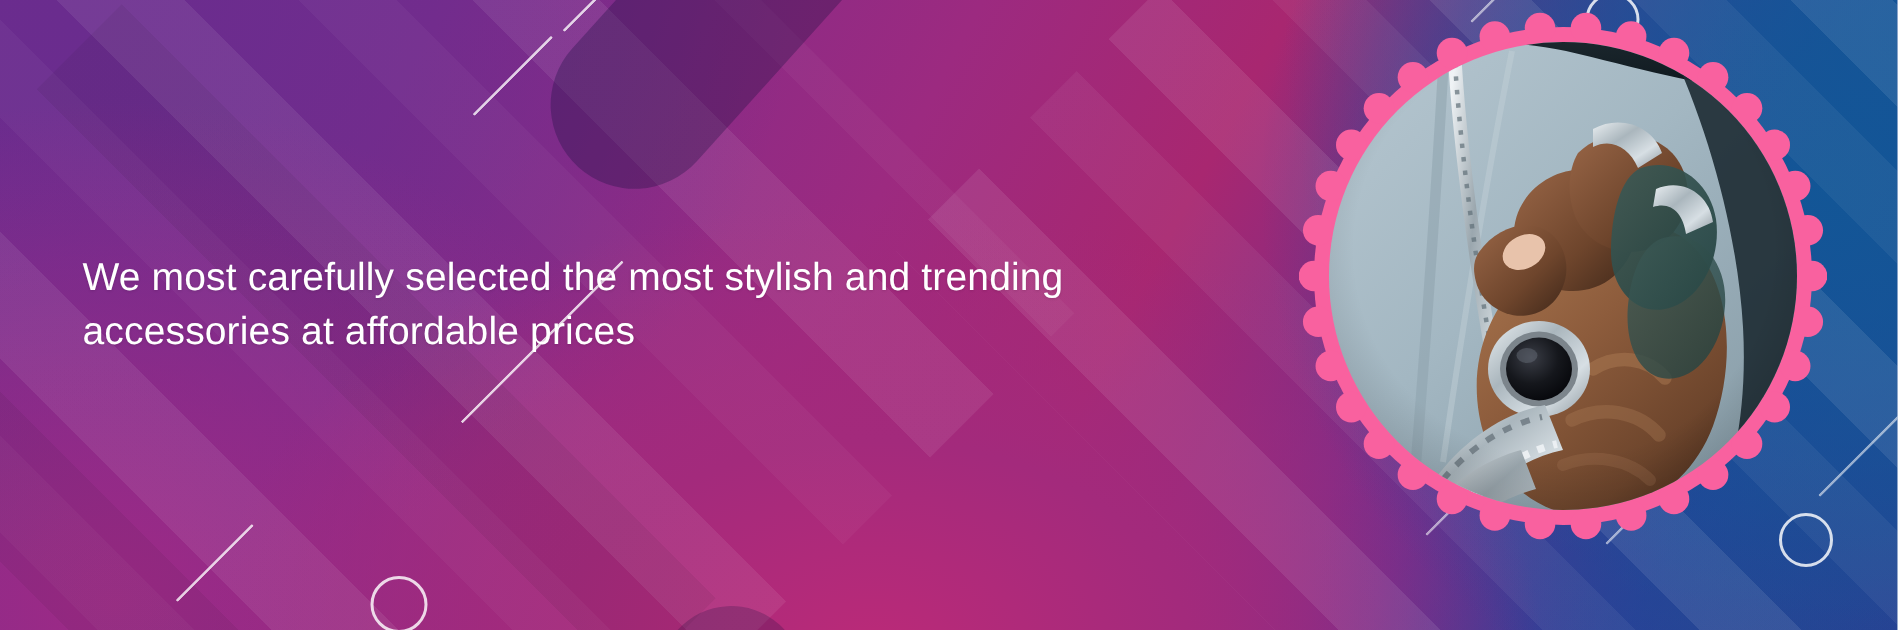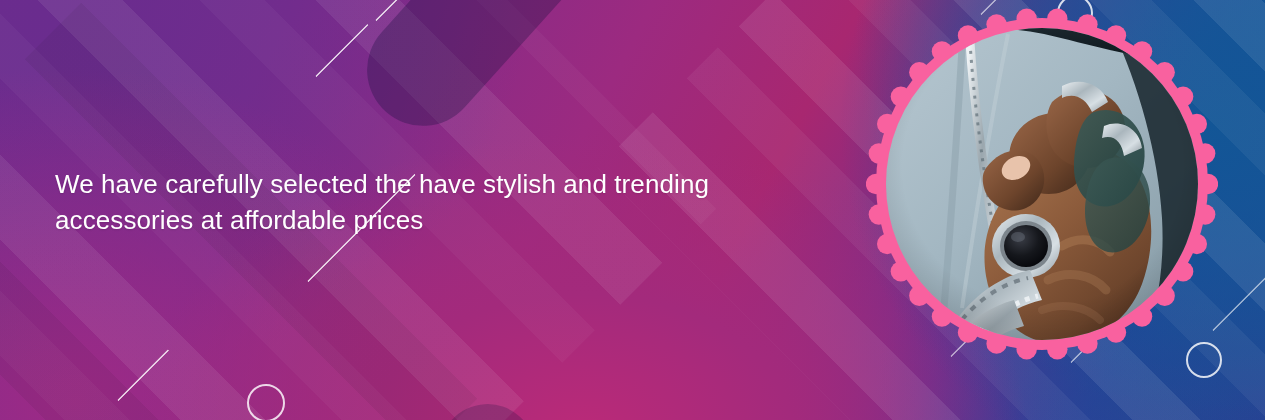--- a/index.html
+++ b/index.html
@@ -168,21 +168,21 @@
   <div class="stroke dim" style="left:980px;top:14px;width:64px;"></div>
   <div class="stroke dim" style="left:906px;top:92px;width:40px;"></div>
   <div class="stroke dim" style="left:950px;top:356px;width:78px;"></div>
   <div class="stroke dim" style="left:1070px;top:362px;width:60px;"></div>
   <div class="stroke dim" style="left:1212px;top:330px;width:86px;"></div>
 
   <div class="ring" style="left:1057px;top:-5px;width:32px;height:32px;"></div>
   <div class="ring" style="left:1186px;top:342px;width:32px;height:32px;"></div>
   <div class="ring" style="left:247px;top:384px;width:34px;height:34px;"></div>
 
-  <div class="headline">We have carefully selected the have stylish and trending accessories at affordable prices</div>
+  <div class="headline">We most carefully selected the most stylish and trending accessories at affordable prices</div>
 
   <div class="medallion">
     <svg viewBox="0 0 352 352" xmlns="http://www.w3.org/2000/svg" aria-hidden="true">
       <defs>
 
         <clipPath id="scallopClipInner">
           <circle cx="176" cy="176" r="156"></circle>
         </clipPath>
 
         <linearGradient id="shirtGrad" x1="0" y1="0" x2="1" y2="1">

